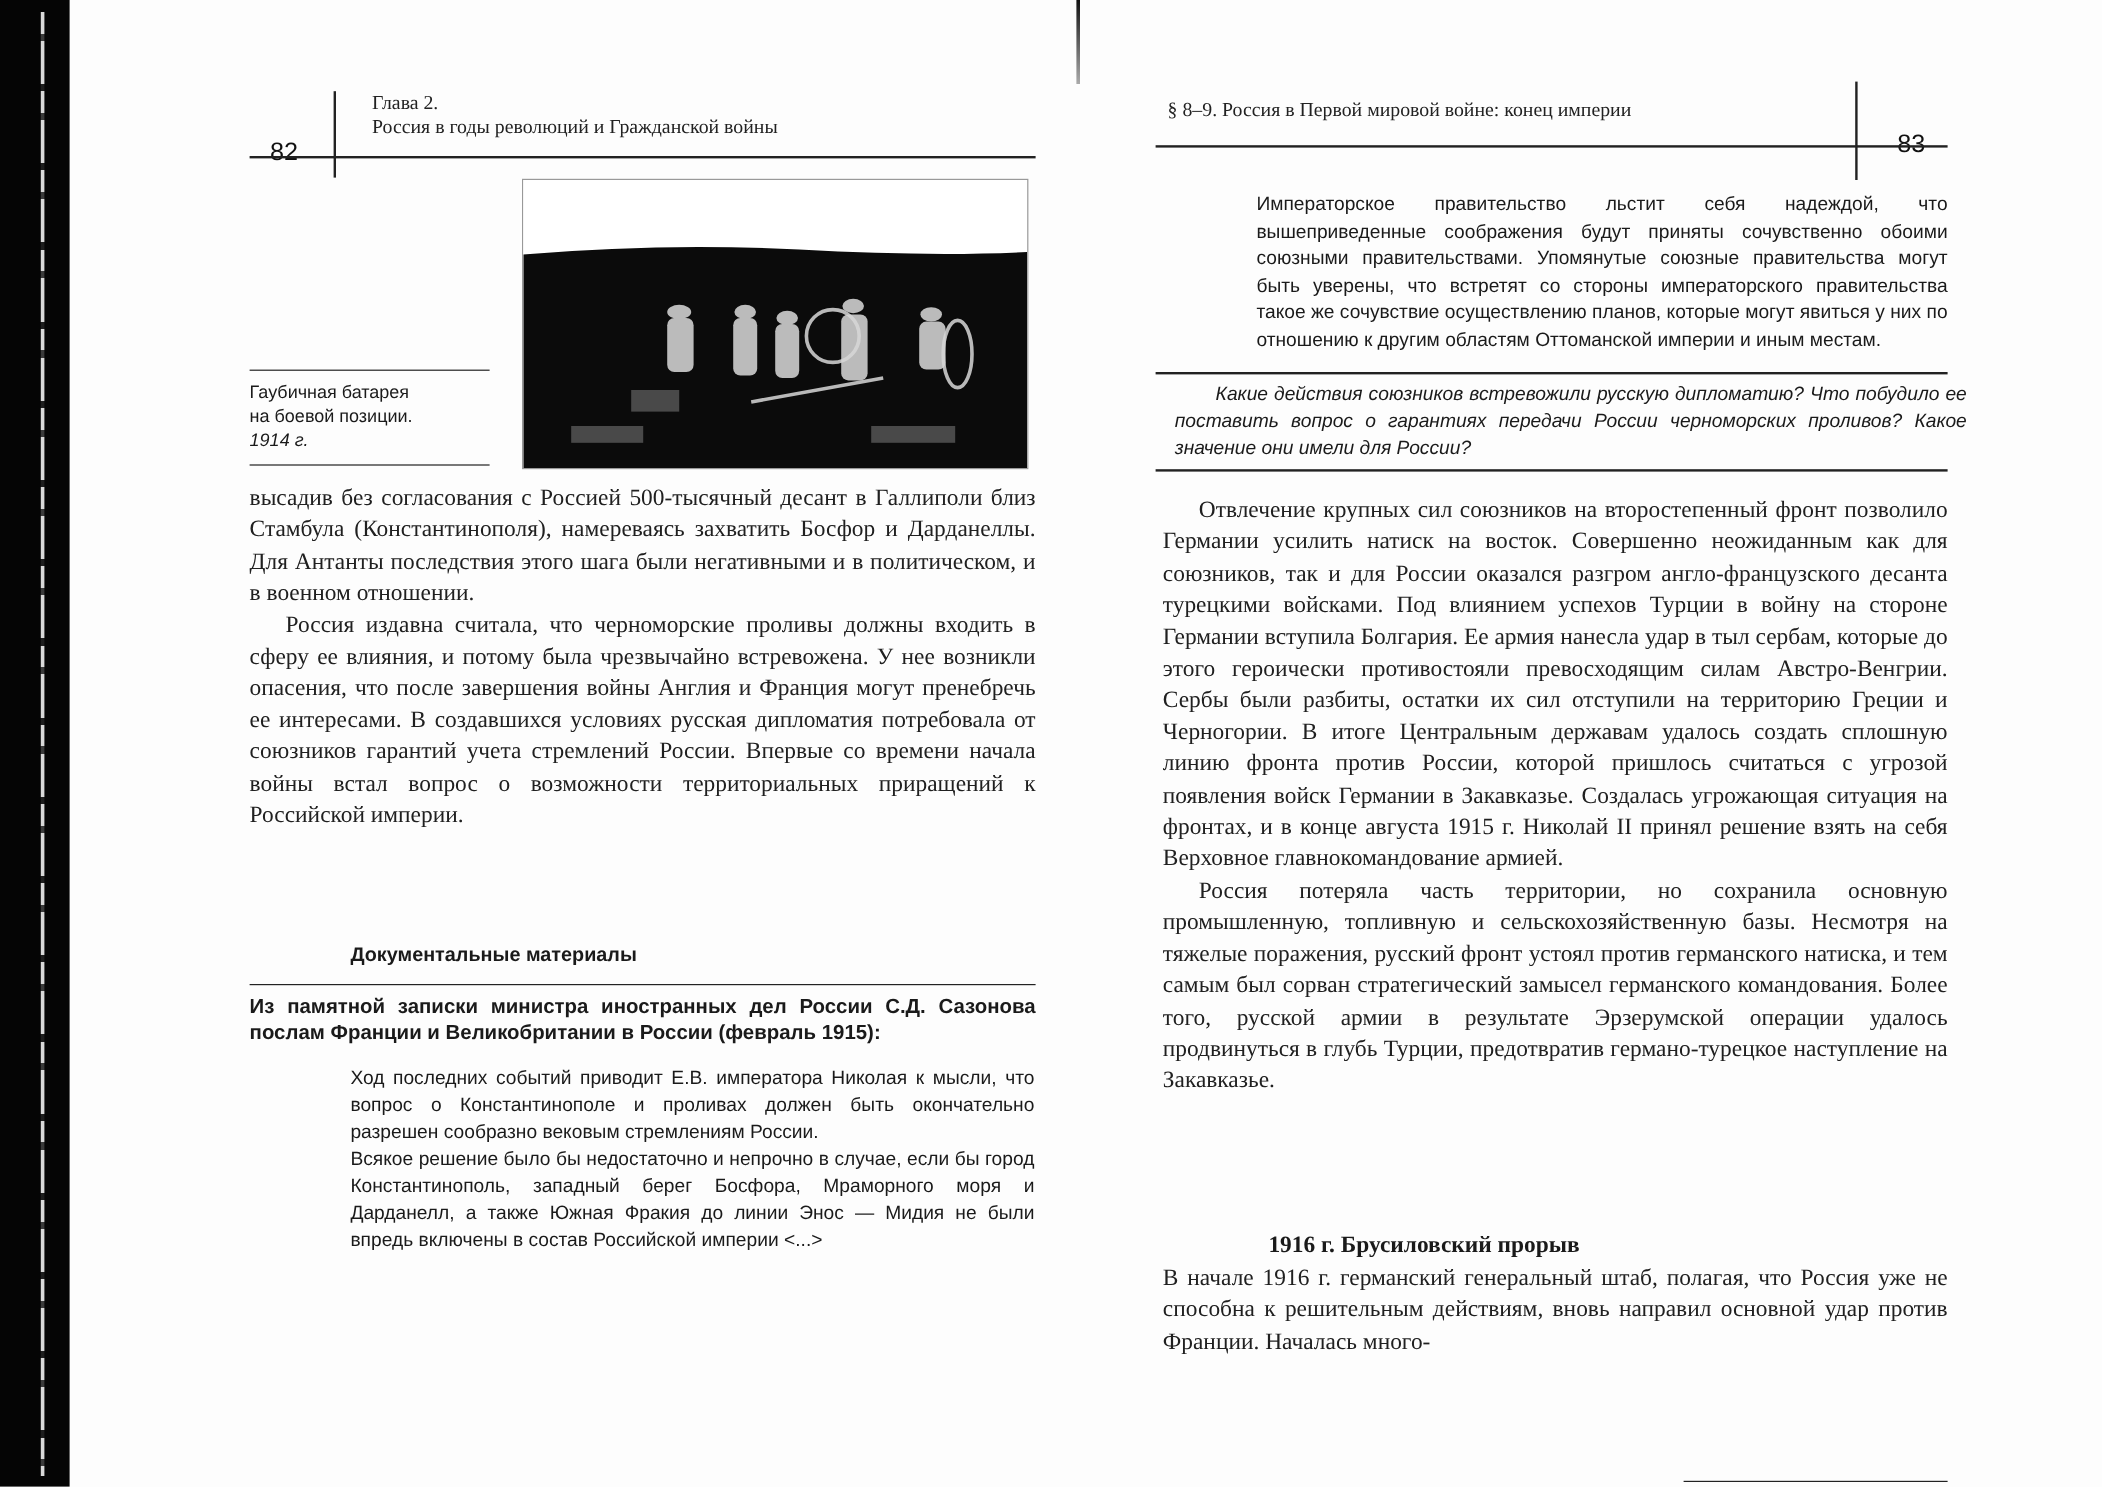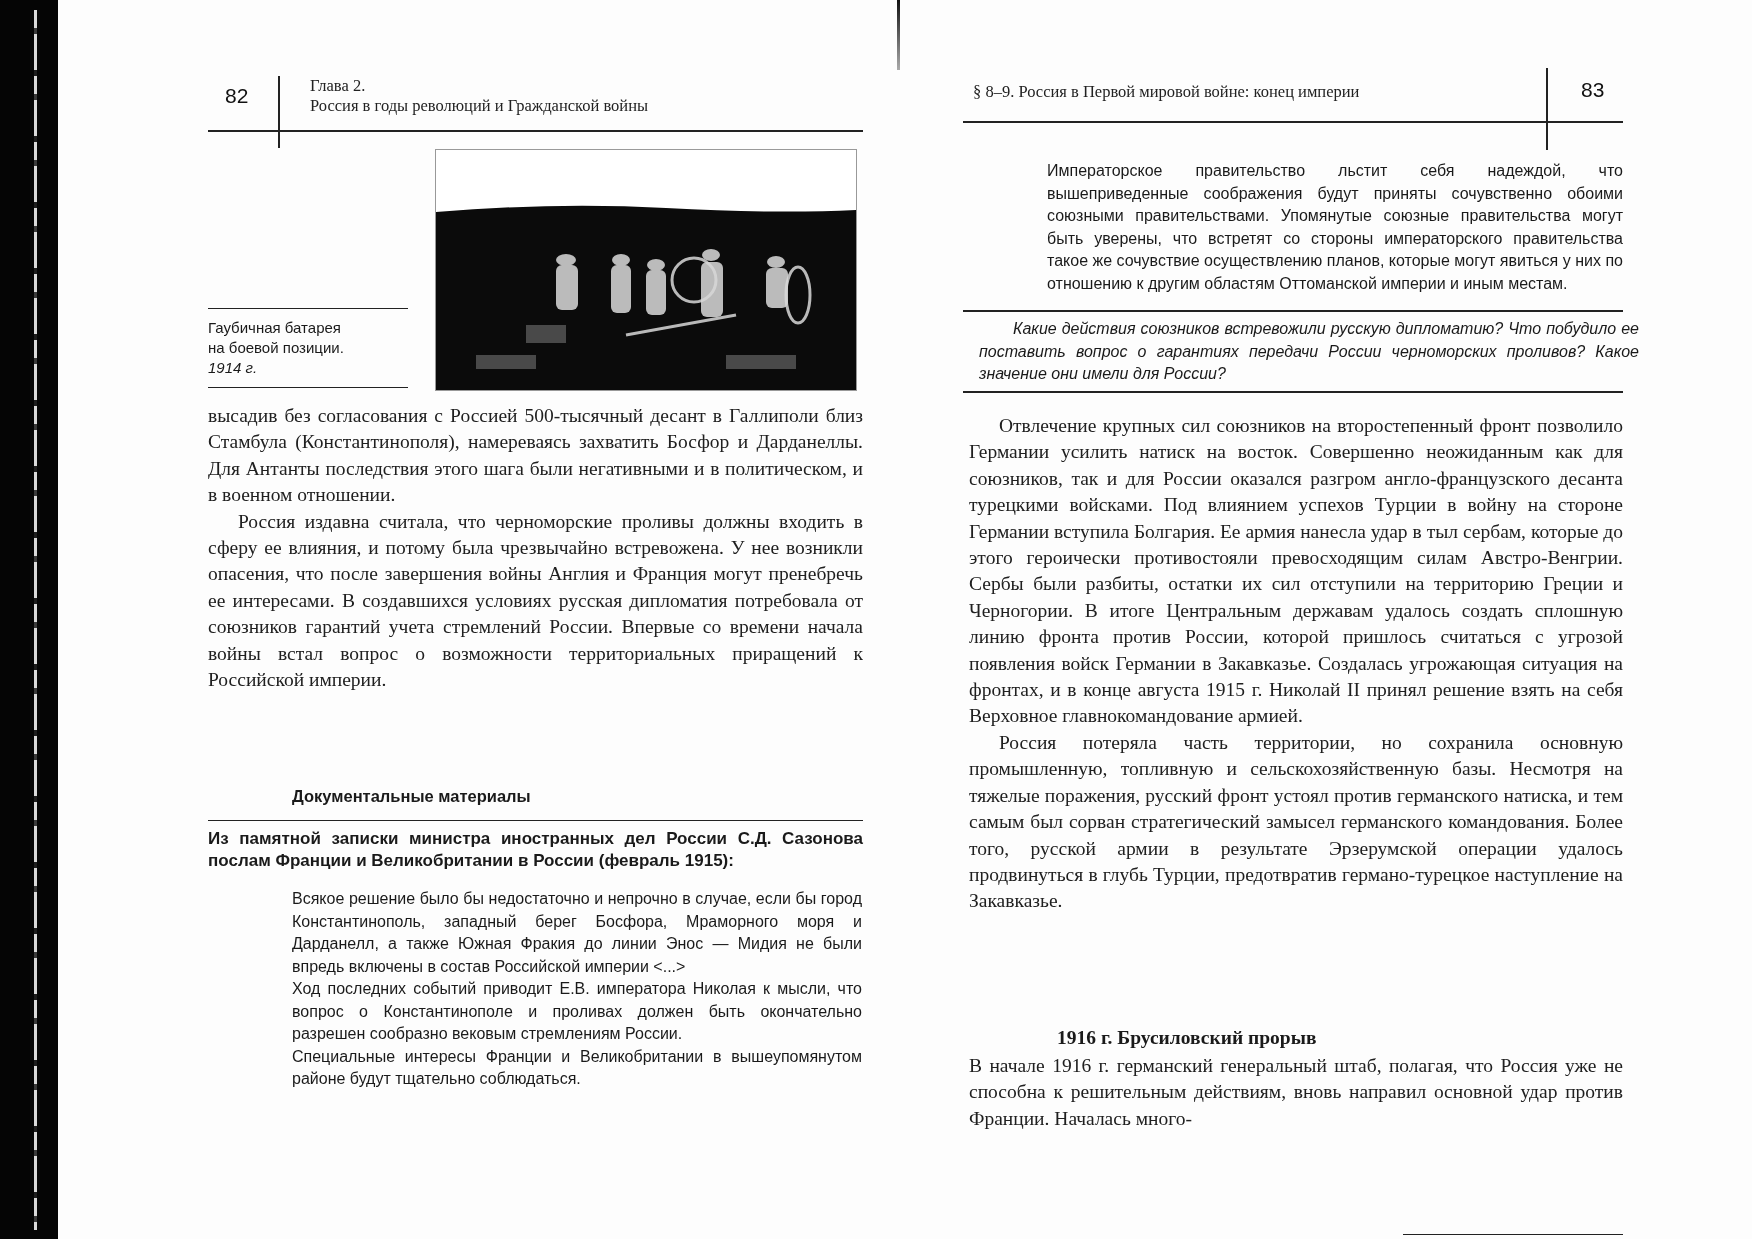--- a/index.html
+++ b/index.html
@@ -20,21 +20,21 @@
     position: absolute; left: 897px; top: 0; width: 3px; height: 70px;
     background: linear-gradient(#111, #aaa);
   }
   .page { position: absolute; top: 0; }
   .page.left { left: 208px; width: 655px; }
   .page.right { left: 963px; width: 660px; }
 
   
   .pnum {
     position: absolute; font-family: "Liberation Sans", sans-serif;
-    font-size: 21px; color: #111;
+    font-size: 21px; color: #111; margin-top: 31px;
   }
   .run-head {
     position: absolute; font-family: "Liberation Serif", serif;
     font-size: 16.5px; line-height: 20px; color: #222;
   }
   .hrule { position: absolute; height: 1.5px; background: #222; }
   .vrule { position: absolute; width: 1.5px; background: #222; }
 
   
   .serif {
@@ -140,23 +140,22 @@
 
   <div class="serif" style="position:absolute; left:0; top:403px; width:655px;">
     <p>высадив без согласования с Россией 500-тысячный десант в Галлиполи близ Стамбула (Константинополя), намереваясь захватить Босфор и Дарданеллы. Для Антанты последствия этого шага были негативными и в политическом, и в военном отношении.</p>
     <p class="ind">Россия издавна считала, что черноморские проливы должны входить в сферу ее влияния, и потому была чрезвычайно встревожена. У нее возникли опасения, что после завершения войны Англия и Франция могут пренебречь ее интересами. В создавшихся условиях русская дипломатия потребовала от союзников гарантий учета стремлений России. Впервые со времени начала войны встал вопрос о возможности территориальных приращений к Российской империи.</p>
   </div>
 
   <div class="doc-heading sans">Документальные материалы</div>
   <div class="hrule" style="left:0; top:820px; width:655px; height:1px;"></div>
   <div class="doc-source sans">Из памятной записки министра иностранных дел России С.Д. Сазонова послам Франции и Великобритании в России (февраль 1915):</div>
   <div class="doc-quote sans">
+    <p>Ход последних событий приводит Е.В. императора Николая к мысли, что вопрос о Константинополе и проливах должен быть окончательно разрешен сообразно вековым стремлениям России.</p>
     <p>Всякое решение было бы недостаточно и непрочно в случае, если бы город Константинополь, западный берег Босфора, Мраморного моря и Дарданелл, а также Южная Фракия до линии Энос — Мидия не были впредь включены в состав Российской империи &lt;...&gt;</p>
-    <p>Ход последних событий приводит Е.В. императора Николая к мысли, что вопрос о Константинополе и проливах должен быть окончательно разрешен сообразно вековым стремлениям России.</p>
-    <p>Специальные интересы Франции и Великобритании в вышеупомянутом районе будут тщательно соблюдаться.</p>
   </div>
 </div>
 
 <div class="page right">
   <div class="run-head" style="left:10px; top:82px;">§ 8–9. Россия в Первой мировой войне: конец империи</div>
   <div class="vrule" style="left:583px; top:68px; height:82px;"></div>
   <div class="pnum" style="left:618px; top:78px;">83</div>
   <div class="hrule" style="left:0; top:121px; width:660px;"></div>
 
   <div class="quote-cont sans">Императорское правительство льстит себя надеждой, что вышеприведенные соображения будут приняты сочувственно обоими союзными правительствами. Упомянутые союзные правительства могут быть уверены, что встретят со стороны императорского правительства такое же сочувствие осуществлению планов, которые могут явиться у них по отношению к другим областям Оттоманской империи и иным местам.</div>

